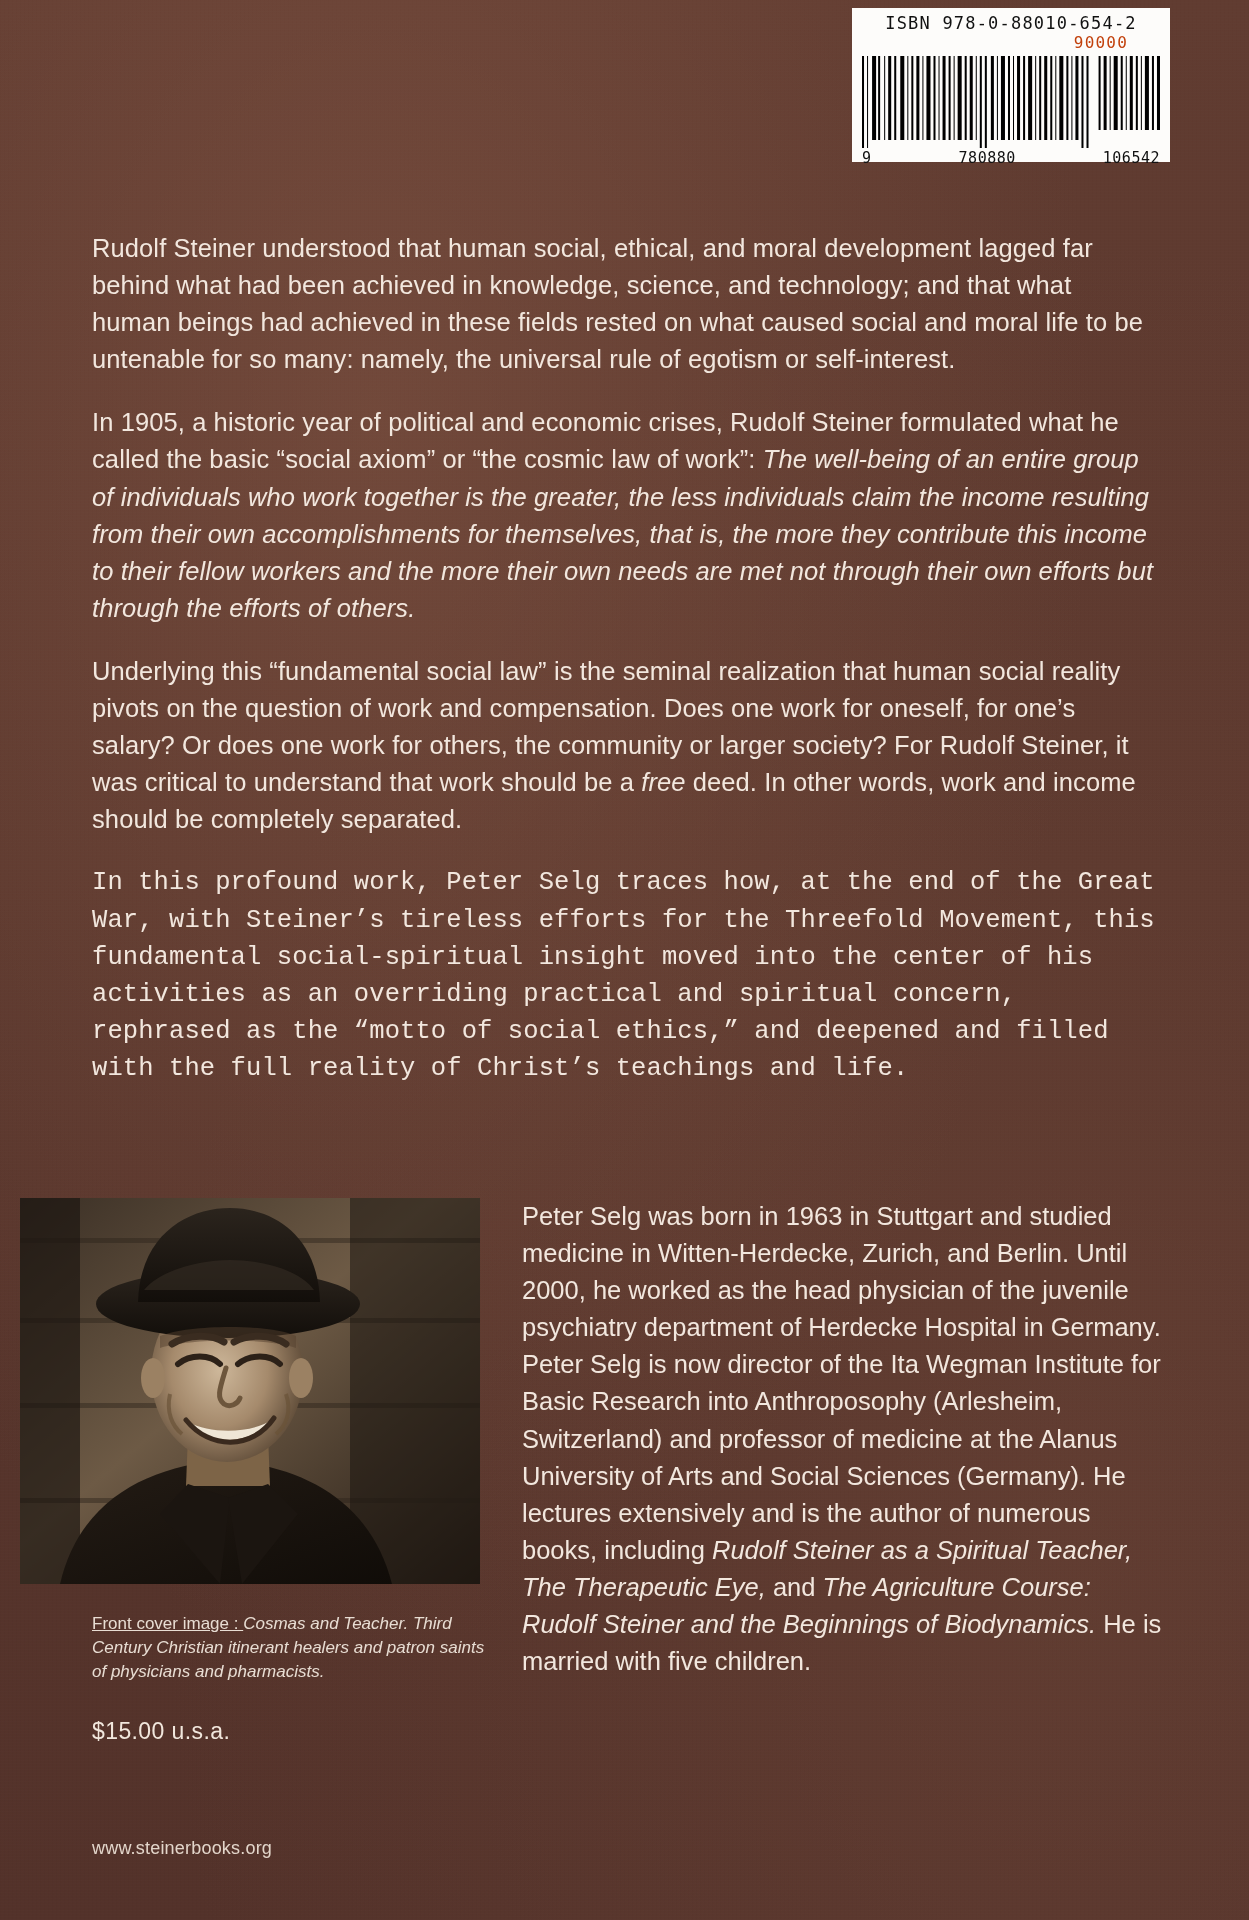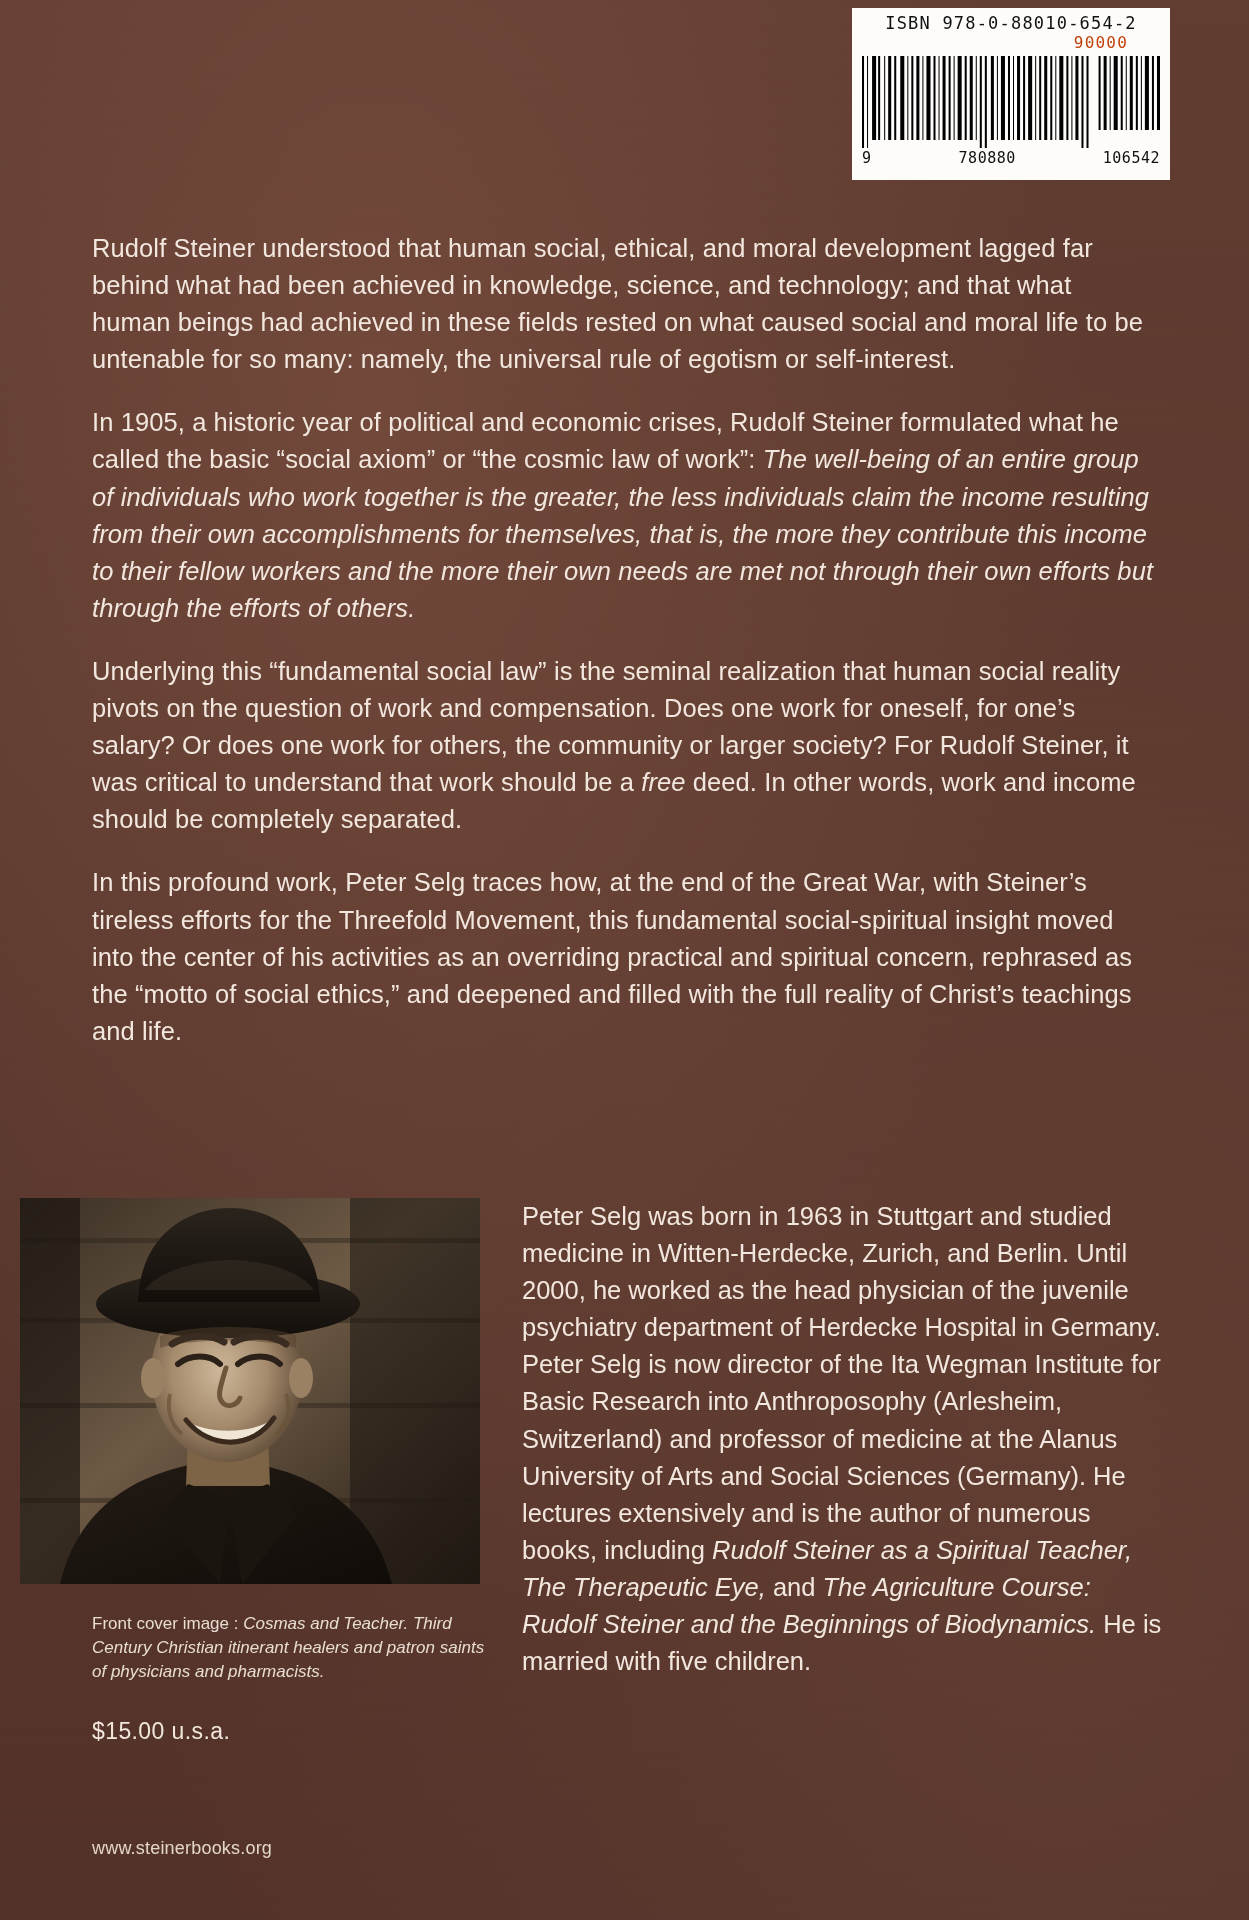--- a/index.html
+++ b/index.html
@@ -38,21 +38,21 @@
     position: absolute;
     inset: 0;
   }
 
   
   .barcode-box {
     position: absolute;
     left: 852px;
     top: 8px;
     width: 318px;
-    height: 172px;
+    height: 154px;
     background: #fdfcfa;
     padding: 6px 8px 12px 8px;
     box-sizing: border-box;
   }
   .isbn-line {
     font-family: "DejaVu Sans Mono", monospace;
     font-size: 17px;
     letter-spacing: 1.2px;
     color: #111;
     text-align: center;
@@ -93,21 +93,21 @@
     top: 230px;
     width: 1063px;
     color: #f2e7de;
     font-size: 25.5px;
     line-height: 1.455;
     letter-spacing: .1px;
   }
   .blurb p {
     margin: 0 0 26px 0;
   }
-  .blurb p:last-child { margin-bottom: 0; }
+  .blurb p:last-child { margin-bottom: 0; font-family: Liberation Mono, monospace; }
   .ital { font-style: italic; }
 
   
   .author-photo {
     position: absolute;
     left: 20px;
     top: 1198px;
     width: 460px;
     height: 386px;
     background:
@@ -119,21 +119,21 @@
   .caption {
     position: absolute;
     left: 92px;
     top: 1612px;
     width: 400px;
     color: #e8ddd3;
     font-size: 17px;
     line-height: 1.42;
     font-style: italic;
   }
-  .caption .roman { font-style: normal; }
+  .caption .roman { font-style: normal; text-decoration: underline; }
 
   .price {
     position: absolute;
     left: 92px;
     top: 1718px;
     color: #f1e7dd;
     font-size: 23px;
     letter-spacing: .4px;
   }
 

